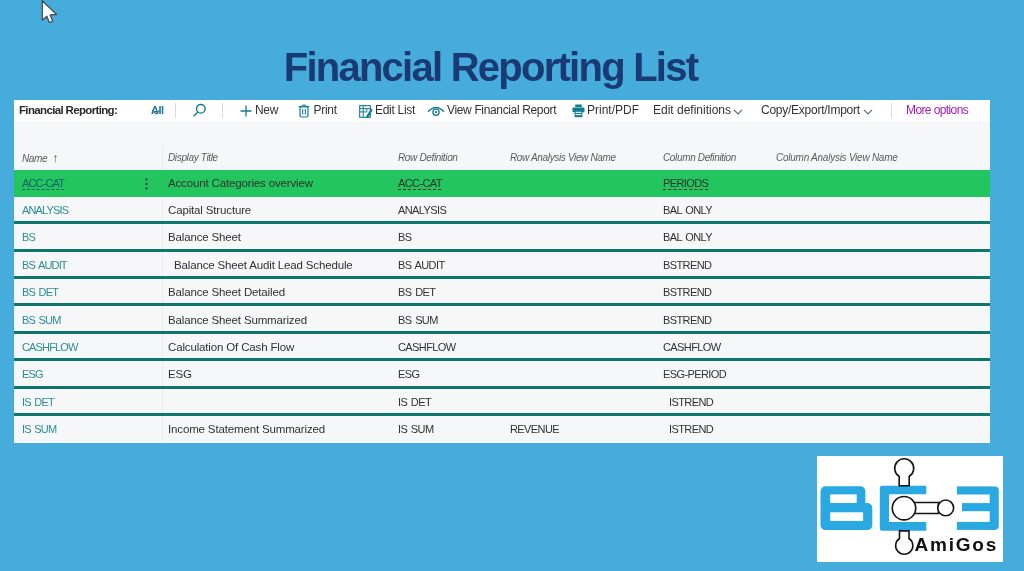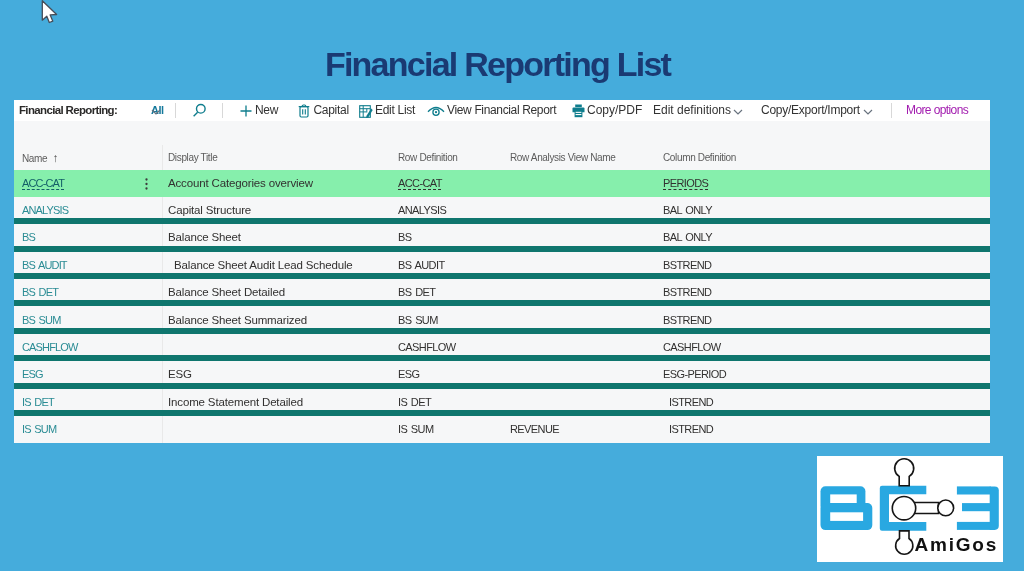--- a/index.html
+++ b/index.html
@@ -1,30 +1,30 @@
 <!DOCTYPE html>
 <html><head>
 <meta charset="utf-8">
 <style>
   * { margin:0; padding:0; box-sizing:border-box; }
   html,body { width:1024px; height:571px; overflow:hidden; }
   body { background:#45acdc; font-family:"Liberation Sans", sans-serif; position:relative; }
-  .title { position:absolute; top:44.5px; left:16px; width:946px; text-align:center;
-           font-size:34px; font-weight:bold; letter-spacing:-1.75px; color:#1a3a73;padding-left:17px; }
+  .title { position:absolute; top:44.5px; left:9px; width:946px; text-align:center;
+           font-size:40px; font-weight:bold; letter-spacing:-1.75px; color:#1a3a73;padding-left:17px; }
   .panel { position:absolute; left:14px; top:100px; width:976px; height:343px; background:#f6f7f8; }
   .toolbar { position:absolute; left:0; top:0; width:976px; height:21px; background:#ffffff;text-align:right; }
   .tb { position:absolute; top:0; height:21px; line-height:21px; font-size:12px; letter-spacing:-0.3px; color:#333333; white-space:nowrap; }
   .sep { position:absolute; top:3px; width:1px; height:15px; background:#d8d8d8; }
-  .hdr { position:absolute; top:47px; height:22px; line-height:22px; font-size:10px; letter-spacing:-0.35px; color:#5c5c5c; white-space:nowrap; }
+  .hdr { position:absolute; top:47px; height:22px; line-height:22px; font-size:10px; letter-spacing:-0.35px; color:#5c5c5c; white-space:nowrap;font-style:italic; }
   .row { position:absolute; left:0; width:976px; height:27.4px; }
-  .rowline { border-bottom:6px solid #0f766e; }
+  .rowline { border-bottom:3px solid #0f766e; }
   .row .c { position:absolute; top:0; height:27.4px; line-height:27.4px; font-size:11.5px; letter-spacing:-0.15px; color:#323130; white-space:nowrap; }
   .row .u { font-size:11px; letter-spacing:-0.6px; word-spacing:1.2px; }
   .row .c.name { color:#2a8c94; font-size:11px; letter-spacing:-0.85px; word-spacing:1.4px; }
-  .sel { background:#86efac; }
+  .sel { background:#22c55e; }
   .dot-u { text-decoration:underline dashed; text-underline-offset:2px; text-decoration-thickness:1px; }
   .vline { position:absolute; left:148px; top:45px; width:1px; height:298px; background:#e9e9e9; }
 </style>
 </head>
 <body>
 
   <svg style="position:absolute;left:40px;top:0px" width="20" height="25" viewBox="0 0 20 25">
     <path d="M2.3 0.7 L2.3 20.2 L6.8 16.2 L9.3 22.5 L12.8 21.2 L10.2 14.9 L16.6 14.5 Z" fill="#ffffff" stroke="#454d59" stroke-width="1.3" stroke-linejoin="round"></path>
   </svg>
 
@@ -46,58 +46,59 @@
       <svg style="position:absolute;left:226px;top:5px" width="12" height="12" viewBox="0 0 12 12">
         <path d="M6 0.5 V11.5 M0.5 6 H11.5" stroke="#0f7d8d" stroke-width="1.3"></path>
       </svg>
       <span class="tb" style="left:241px">New</span>
       <svg style="position:absolute;left:284px;top:4px" width="12" height="14" viewBox="0 0 12 14">
         <path d="M4.2 2.2 Q4.2 1 5.4 1 H6.6 Q7.8 1 7.8 2.2" fill="none" stroke="#0f7d8d" stroke-width="1.1"></path>
         <line x1="0.7" y1="2.6" x2="11.3" y2="2.6" stroke="#0f7d8d" stroke-width="1.2"></line>
         <rect x="2" y="2.6" width="8" height="10.4" rx="1.2" fill="none" stroke="#0f7d8d" stroke-width="1.2"></rect>
         <path d="M4.7 5.2 V10.4 M7.3 5.2 V10.4" stroke="#0f7d8d" stroke-width="1.1"></path>
       </svg>
-      <span class="tb" style="left:299.5px">Capital</span>
+      <span class="tb" style="left:299.5px">Print</span>
       <svg style="position:absolute;left:345px;top:4.5px" width="14" height="13" viewBox="0 0 14 13">
         <rect x="0.7" y="0.7" width="10.6" height="11.6" fill="none" stroke="#0f7d8d" stroke-width="1.1"></rect>
         <path d="M0.7 3.7 H11.3 M0.7 6.9 H7.4 M4.2 0.7 V12.3 M7.8 3.7 V7.5" stroke="#0f7d8d" stroke-width="1"></path>
         <path d="M12.2 3.4 L13.7 4.9 L9.3 12.6 L7.1 13 L7.5 10.8 Z" fill="#0f7d8d"></path>
       </svg>
       <span class="tb" style="left:361px">Edit List</span>
       <svg style="position:absolute;left:413px;top:5px" width="18" height="13" viewBox="0 0 18 13">
         <path d="M1 6.8 Q9 -1.8 17 6.8" fill="none" stroke="#0f7d8d" stroke-width="1.3"></path>
         <circle cx="9" cy="7.2" r="3.1" fill="none" stroke="#0f7d8d" stroke-width="1.3"></circle>
         <circle cx="9" cy="7.2" r="1.1" fill="#0f7d8d"></circle>
       </svg>
       <span class="tb" style="left:433px;letter-spacing:-0.35px">View Financial Report</span>
       <svg style="position:absolute;left:558px;top:4px" width="13" height="14" viewBox="0 0 13 14">
         <rect x="3.2" y="0.5" width="6.6" height="2.6" fill="#0f7d8d"></rect>
         <path d="M1.5 3.4 H11.5 Q12.5 3.4 12.5 4.4 V8.2 H0.5 V4.4 Q0.5 3.4 1.5 3.4 Z" fill="#0f7d8d"></path>
         <rect x="2.6" y="6.6" width="7.8" height="6.6" fill="#0f7d8d"></rect>
         <rect x="3.6" y="7.8" width="5.8" height="1.1" fill="#ffffff"></rect>
         <rect x="3.6" y="10" width="5.8" height="1.1" fill="#ffffff"></rect>
       </svg>
-      <span class="tb" style="left:573px;letter-spacing:0">Copy/PDF</span>
+      <span class="tb" style="left:573px;letter-spacing:0">Print/PDF</span>
       <span class="tb" style="left:639px;letter-spacing:0">Edit definitions</span>
       <svg style="position:absolute;left:719px;top:9px" width="10" height="6" viewBox="0 0 10 6">
         <path d="M1 1 L5 5 L9 1" fill="none" stroke="#68727e" stroke-width="1.2"></path>
       </svg>
       <span class="tb" style="left:747px;letter-spacing:-0.25px">Copy/Export/Import</span>
       <svg style="position:absolute;left:849px;top:9px" width="10" height="6" viewBox="0 0 10 6">
         <path d="M1 1 L5 5 L9 1" fill="none" stroke="#68727e" stroke-width="1.2"></path>
       </svg>
       <span class="sep" style="left:877px"></span>
       <span class="tb" style="left:892px;letter-spacing:-0.6px;color:#a21caf">More options</span>
     </div>
 
     <div class="hdr" style="left:8px">Name <span style="letter-spacing:0;margin-left:3px;font-size:11.5px;color:#4a4a4a">↑</span></div>
     <div class="hdr" style="left:154px">Display Title</div>
     <div class="hdr" style="left:384px">Row Definition</div>
     <div class="hdr" style="left:496px">Row Analysis View Name</div>
     <div class="hdr" style="left:649px">Column Definition</div>
+    <div class="hdr" style="left:762px;letter-spacing:-0.25px">Column Analysis View Name</div>
 
     <div class="vline"></div>
 
     <div class="row sel" style="top:69.5px">
       <span class="c name dot-u" style="left:8px;color:#135f67">ACC-CAT</span>
       <svg style="position:absolute;left:130.5px;top:8px" width="3" height="12" viewBox="0 0 3 12">
         <circle cx="1.5" cy="1.5" r="1.15" fill="#3c3c3c"></circle>
         <circle cx="1.5" cy="6" r="1.15" fill="#3c3c3c"></circle>
         <circle cx="1.5" cy="10.5" r="1.15" fill="#3c3c3c"></circle>
       </svg>
@@ -130,37 +131,38 @@
       <span class="c u" style="left:649px">BSTREND</span>
     </div>
     <div class="row rowline" style="top:206.5px">
       <span class="c name" style="left:8px">BS SUM</span>
       <span class="c" style="left:154px">Balance Sheet Summarized</span>
       <span class="c u" style="left:384px">BS SUM</span>
       <span class="c u" style="left:649px">BSTREND</span>
     </div>
     <div class="row rowline" style="top:233.9px">
       <span class="c name" style="left:8px">CASHFLOW</span>
+      <span class="c" style="left:154px">Calculation Of Cash Flow</span>
       <span class="c u" style="left:384px">CASHFLOW</span>
       <span class="c u" style="left:649px">CASHFLOW</span>
     </div>
     <div class="row rowline" style="top:261.3px">
       <span class="c name" style="left:8px">ESG</span>
       <span class="c" style="left:154px">ESG</span>
       <span class="c u" style="left:384px">ESG</span>
       <span class="c u" style="left:649px">ESG-PERIOD</span>
     </div>
     <div class="row rowline" style="top:288.7px">
       <span class="c name" style="left:8px">IS DET</span>
-      <span class="c" style="left:154px">Income Statement Detailed</span>
       <span class="c u" style="left:384px">IS DET</span>
       <span class="c u" style="left:655px">ISTREND</span>
     </div>
     <div class="row" style="top:316.1px">
       <span class="c name" style="left:8px">IS SUM</span>
+      <span class="c" style="left:154px">Income Statement Summarized</span>
       <span class="c u" style="left:384px">IS SUM</span>
       <span class="c u" style="left:496px">REVENUE</span>
       <span class="c u" style="left:655px">ISTREND</span>
     </div>
   </div>
 
   <svg style="position:absolute;left:817px;top:456px" width="186" height="106" viewBox="817 456 186 106">
     <rect x="817" y="456" width="186" height="106" fill="#ffffff"></rect>
     <g fill="#29a8e1">
 

